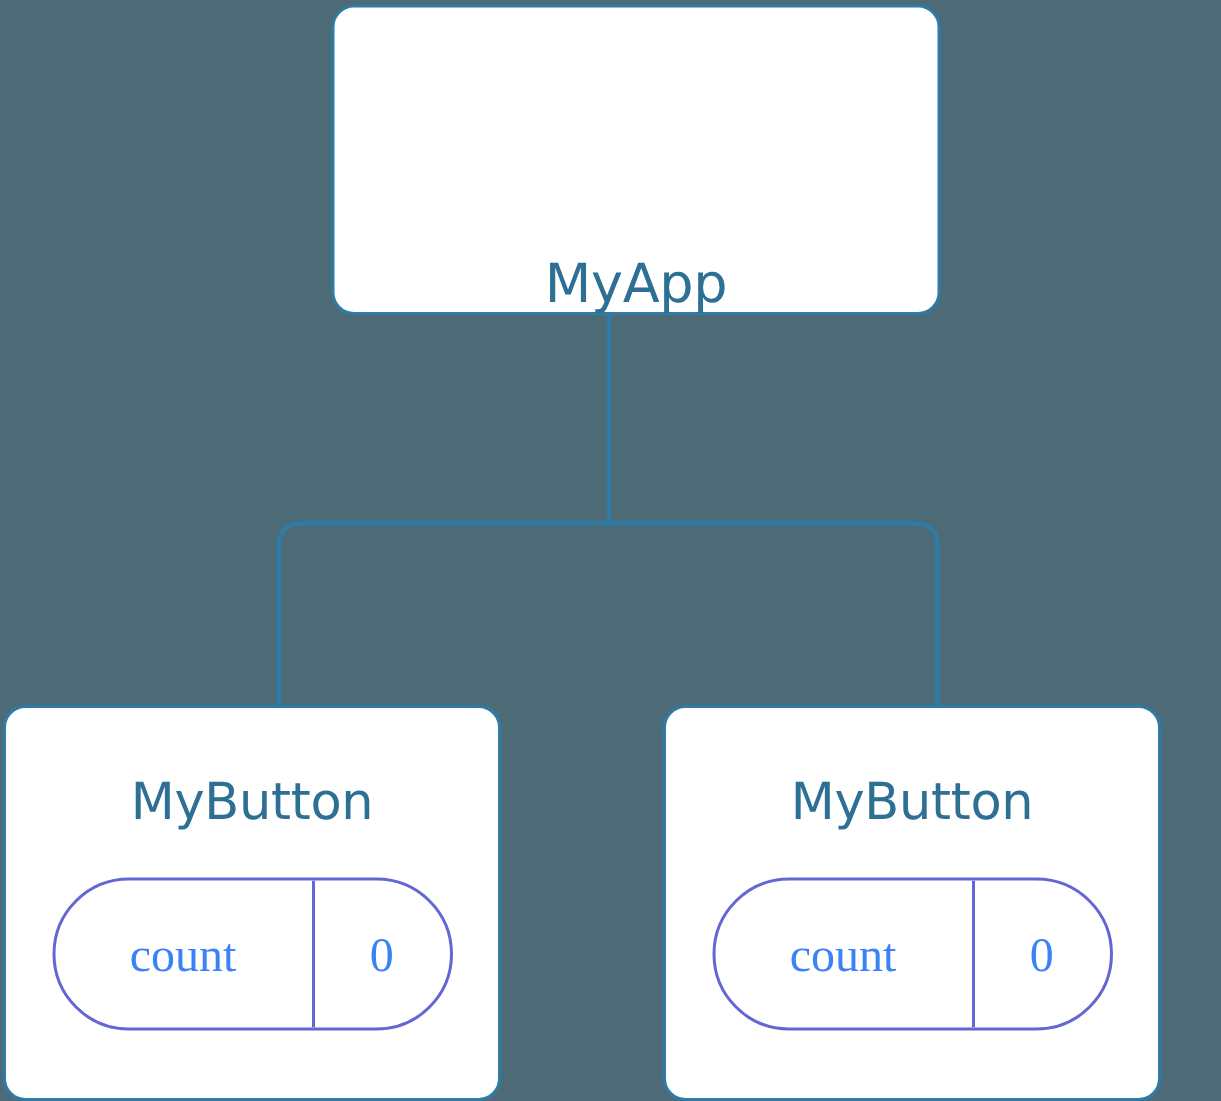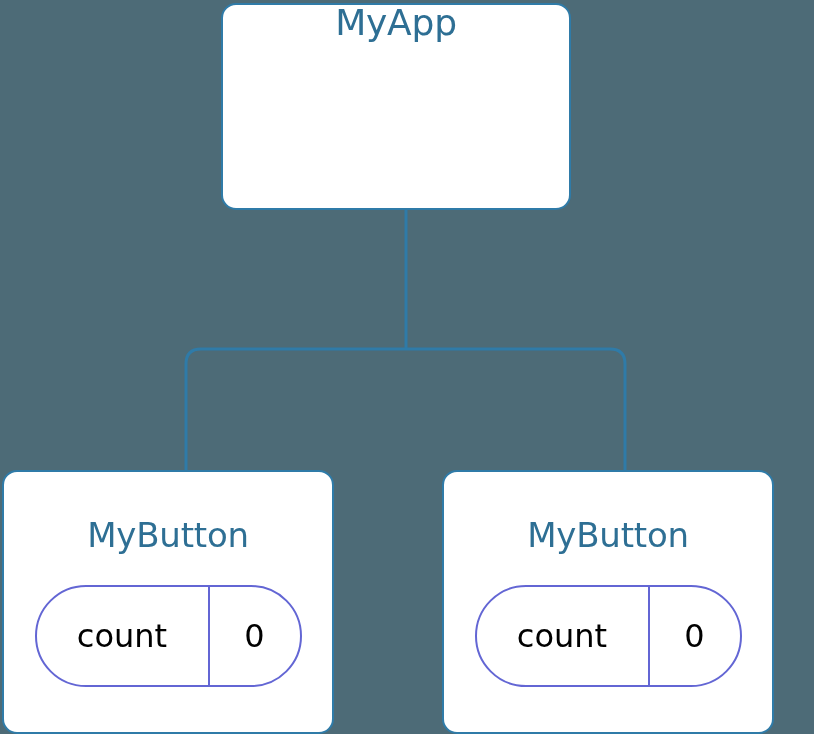--- a/index.html
+++ b/index.html
@@ -50,23 +50,23 @@
     font-weight: 400;
     letter-spacing: -0.2px;
     line-height: 1;
     white-space: nowrap;
   }
 
   
   #node-root {
     left: 221px;
     top: 3px;
-    width: 350px;
+    width: 406px;
     height: 207px;
-    justify-content: flex-start;
+    justify-content: flex-end;
   }
 
   
   .node-leaf {
     top: 470px;
     width: 332px;
     height: 264px;
     justify-content: flex-start;
   }
   #node-button-0 { left: 2px; }
@@ -100,25 +100,26 @@
   }
 
   .pill-val {
     flex: 1 1 auto;
     display: flex;
     align-items: center;
     justify-content: center;
   }
 
   .pill-text {
-    color: #000000;
+    color: #3b82f6;
     font-size: 32px;
     font-weight: 400;
     line-height: 1;
     white-space: nowrap;
+    font-family: Liberation Serif, serif;
   }
 </style>
 </head>
 <body>
 
 <div id="stage">
 
   <svg id="edges" viewBox="0 0 814 734" xmlns="http://www.w3.org/2000/svg">
     <path d="M 406 210 L 406 349" fill="none" stroke="#2f7ba8" stroke-width="3" stroke-linecap="butt"></path>
     <path d="M 406 349 L 201 349 Q 186 349 186 364 L 186 472" fill="none" stroke="#2f7ba8" stroke-width="3" stroke-linecap="butt" stroke-linejoin="round"></path>

